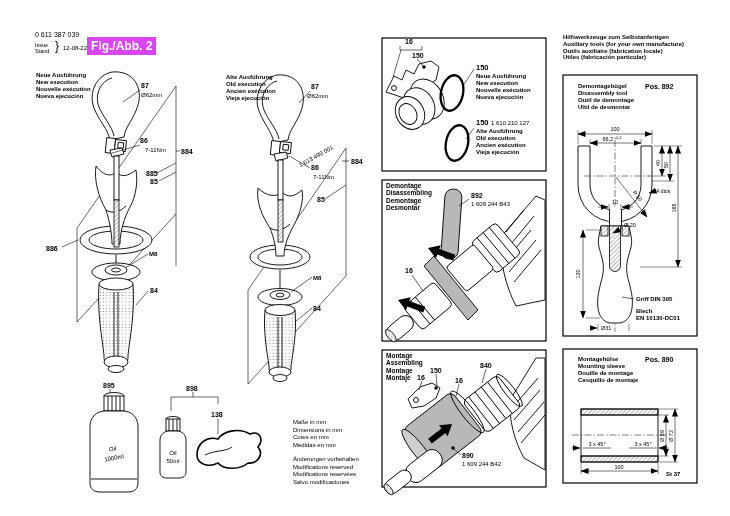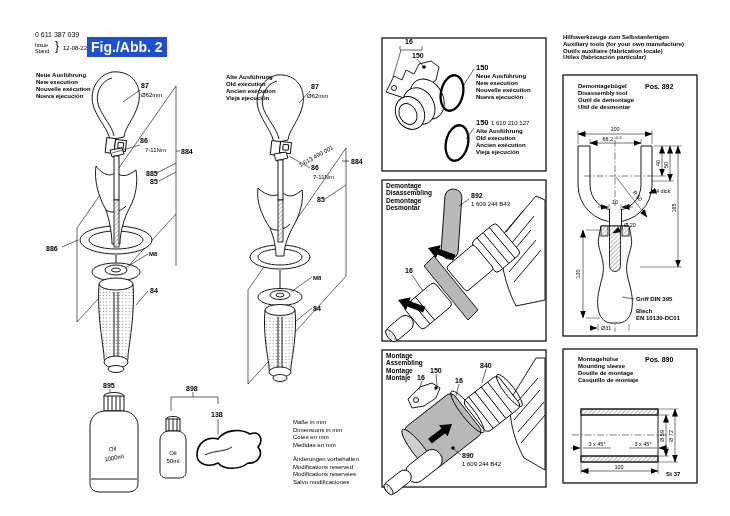--- a/index.html
+++ b/index.html
@@ -3,21 +3,21 @@
 <meta charset="utf-8">
 <style>
   *{margin:0;padding:0;box-sizing:border-box}
   html,body{width:730px;height:516px;background:#fff;color:#000;
     font-family:"Liberation Sans",sans-serif;position:relative;overflow:hidden}
   .abs{position:absolute;white-space:nowrap}
   .mlb div{font-size:6px;font-weight:bold;line-height:7px;white-space:nowrap}
   .mlb2 div{font-size:6.5px;font-weight:bold;line-height:7.4px;white-space:nowrap}
   .mln div{font-size:6px;line-height:7.6px;white-space:nowrap}
   .hdr div{font-size:6px;font-weight:bold;line-height:6.8px;white-space:nowrap}
-  .badge{background:#1d4ed8;color:#fff;font-size:14px;font-weight:bold;padding:2px 4px}
+  .badge{background:#d946ef;color:#fff;font-size:12px;font-weight:bold;padding:2px 4px}
   svg{position:absolute;left:0;top:0}
   svg text{fill:#000}
   .s{stroke:#000;fill:none;stroke-width:0.9}
   .sf{stroke:#000;fill:#fff;stroke-width:0.9}
   .sg{stroke:#000;fill:#b8b8b8;stroke-width:0.9}
   .sk{stroke:#000;fill:url(#knurl);stroke-width:0.9}
   .sh{stroke:#000;fill:url(#h45);stroke-width:0.8}
   .ld{stroke:#000;stroke-width:0.6;fill:none}
   .dim{stroke:#000;stroke-width:0.55;fill:none}
   .ext{stroke:#000;stroke-width:0.45;fill:none}

